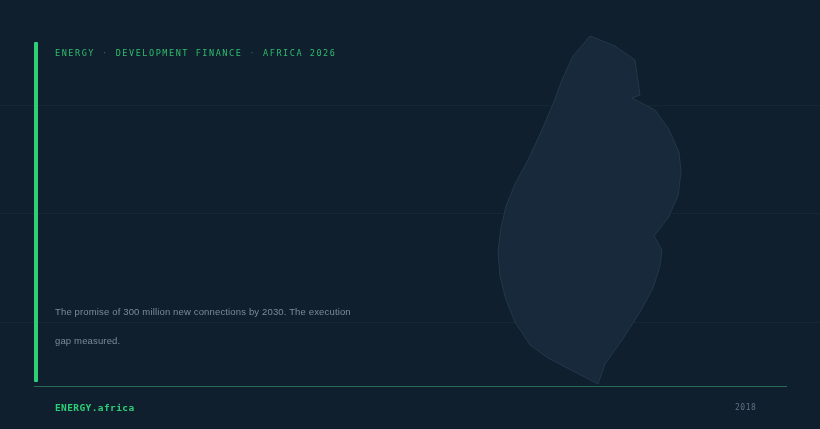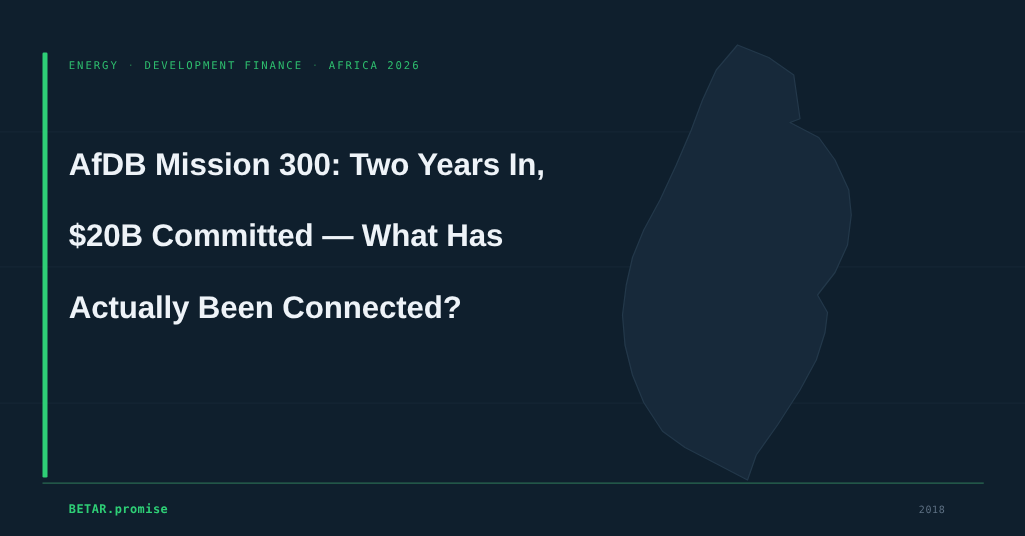--- a/index.html
+++ b/index.html
@@ -128,24 +128,24 @@
   <svg id="map-layer" viewBox="0 0 820 429">
     <polygon points="590,36 615,46 635,60 640,95 632,98 655,110 668,128 679,152 681,172 678,196 668,218 654,236 662,250 660,266 653,288 640,312 622,340 605,364 598,384 575,372 548,358 530,345 515,322 506,300 500,276 498,252 501,228 506,206 515,184 528,160 541,132 553,104 562,80 573,56" fill="#17293a" stroke="#23384a" stroke-width="1" stroke-linejoin="round"></polygon>
   </svg>
 
   <div id="accent-bar"></div>
 
   <div id="content">
 
     <div id="eyebrow"><span>ENERGY</span><span class="sep">·</span><span>DEVELOPMENT FINANCE</span><span class="sep">·</span><span>AFRICA 2026</span></div>
 
-    <h1 id="headline">AfDB Mission 300: Two Years In, $20B Committed — What Has Actually Been Connected?</h1>
 
+    <p id="subtitle">The promise of 300 million new connections by 2030. The execution gap measured.</p>
 
   </div>
 
   <div id="footer-divider"></div>
 
-  <div id="footer-brand">BETAR.promise</div>
+  <div id="footer-brand">ENERGY.africa</div>
 
   <div id="footer-year">2018</div>
 
 </div>
 
 </body></html>

